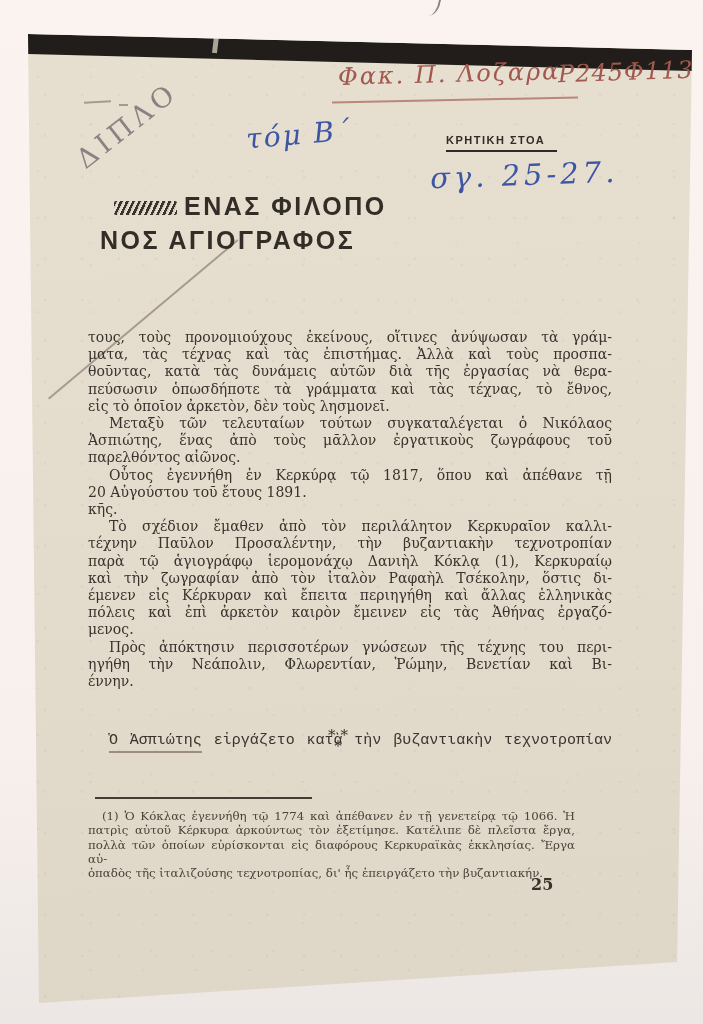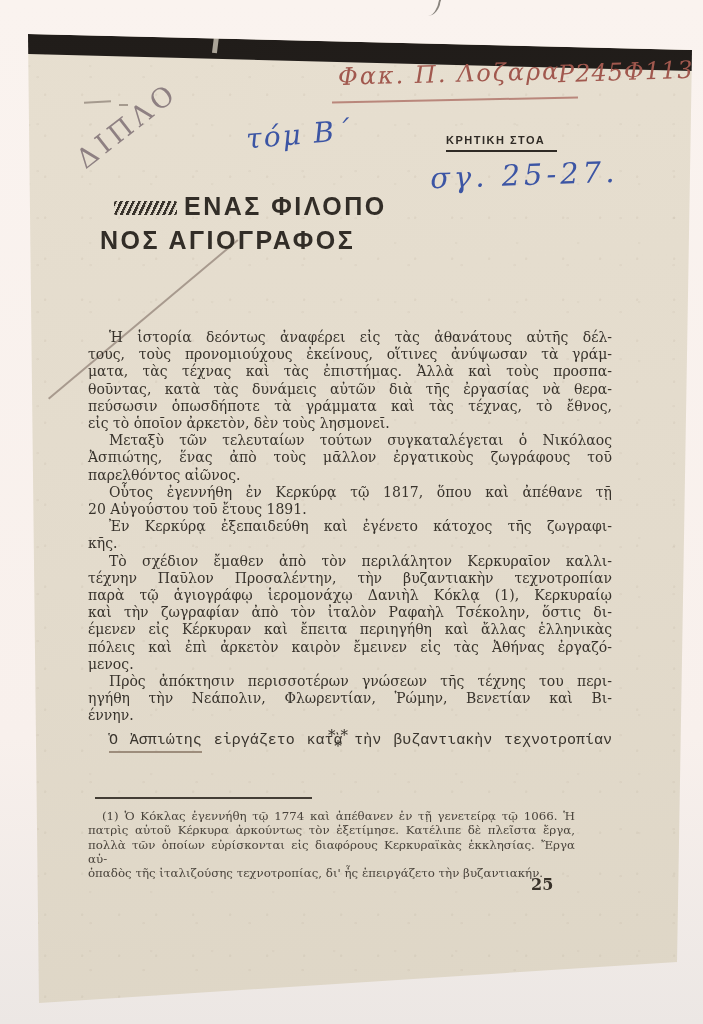--- a/index.html
+++ b/index.html
@@ -93,38 +93,36 @@
     <div class="hw hw-blue volume">τόμ Β΄</div>
     <div class="hw hw-blue pages">σγ. 25-27.</div>
 
     <div class="series">ΚΡΗΤΙΚΗ ΣΤΟΑ</div>
     <div class="ornament"></div>
     <div class="title-line title1">ΕΝΑΣ ΦΙΛΟΠΟ</div>
     <div class="title-line title2">ΝΟΣ ΑΓΙΟΓΡΑΦΟΣ</div>
 
     <div class="body-block">
       <div>
-          <div class="jline first">Ἡ ἱστορία δεόντως ἀναφέρει εἰς τὰς ἀθανάτους αὐτῆς δέλ-</div>
           <div class="jline">τους, τοὺς προνομιούχους ἐκείνους, οἵτινες ἀνύψωσαν τὰ γράμ-</div>
           <div class="jline">ματα, τὰς τέχνας καὶ τὰς ἐπιστήμας. Ἀλλὰ καὶ τοὺς προσπα-</div>
           <div class="jline">θοῦντας, κατὰ τὰς δυνάμεις αὐτῶν διὰ τῆς ἐργασίας νὰ θερα-</div>
           <div class="jline">πεύσωσιν ὁπωσδήποτε τὰ γράμματα καὶ τὰς τέχνας, τὸ ἔθνος,</div>
           <div class="jline plast">εἰς τὸ ὁποῖον ἀρκετὸν, δὲν τοὺς λησμονεῖ.</div>
         </div>
       <div>
           <div class="jline first">Μεταξὺ τῶν τελευταίων τούτων συγκαταλέγεται ὁ Νικόλαος</div>
           <div class="jline">Ἀσπιώτης, ἕνας ἀπὸ τοὺς μᾶλλον ἐργατικοὺς ζωγράφους τοῦ</div>
           <div class="jline plast">παρελθόντος αἰῶνος.</div>
         </div>
       <div>
           <div class="jline first">Οὗτος ἐγεννήθη ἐν Κερκύρᾳ τῷ 1817, ὅπου καὶ ἀπέθανε τῇ</div>
           <div class="jline plast">20 Αὐγούστου τοῦ ἔτους 1891.</div>
         </div>
       <div>
-          <div class="jline first">Ἐν Κερκύρᾳ ἐξεπαιδεύθη καὶ ἐγένετο κάτοχος τῆς ζωγραφι-</div>
           <div class="jline plast">κῆς.</div>
         </div>
       <div>
           <div class="jline first">Τὸ σχέδιον ἔμαθεν ἀπὸ τὸν περιλάλητον Κερκυραῖον καλλι-</div>
           <div class="jline">τέχνην Παῦλον Προσαλέντην, τὴν βυζαντιακὴν τεχνοτροπίαν</div>
           <div class="jline">παρὰ τῷ ἁγιογράφῳ ἱερομονάχῳ Δανιὴλ Κόκλᾳ (1), Κερκυραίῳ</div>
           <div class="jline">καὶ τὴν ζωγραφίαν ἀπὸ τὸν ἰταλὸν Ραφαὴλ Τσέκολην, ὅστις δι-</div>
           <div class="jline">έμενεν εἰς Κέρκυραν καὶ ἔπειτα περιηγήθη καὶ ἄλλας ἑλληνικὰς</div>
           <div class="jline">πόλεις καὶ ἐπὶ ἀρκετὸν καιρὸν ἔμεινεν εἰς τὰς Ἀθήνας ἐργαζό-</div>
           <div class="jline plast">μενος.</div>

